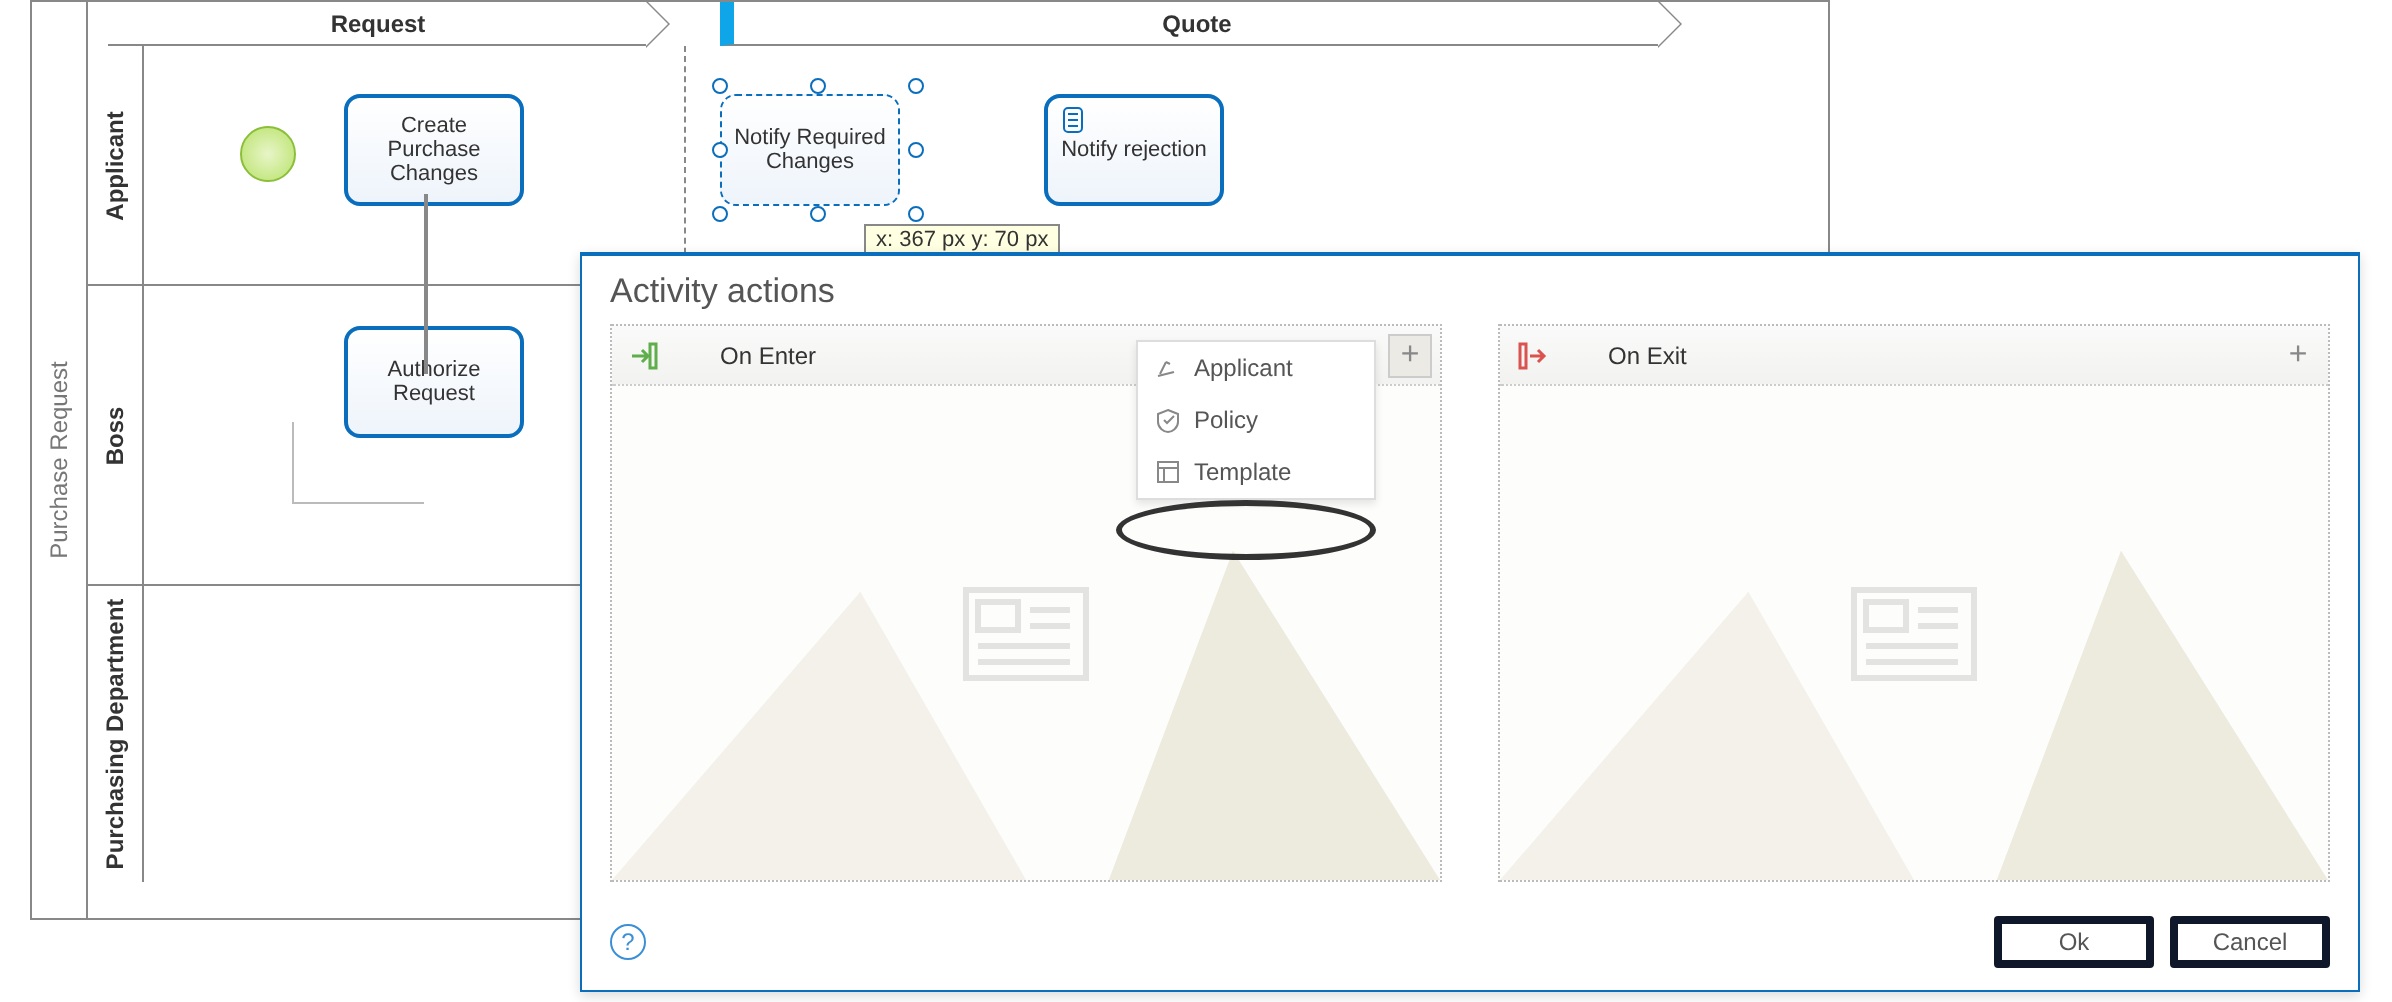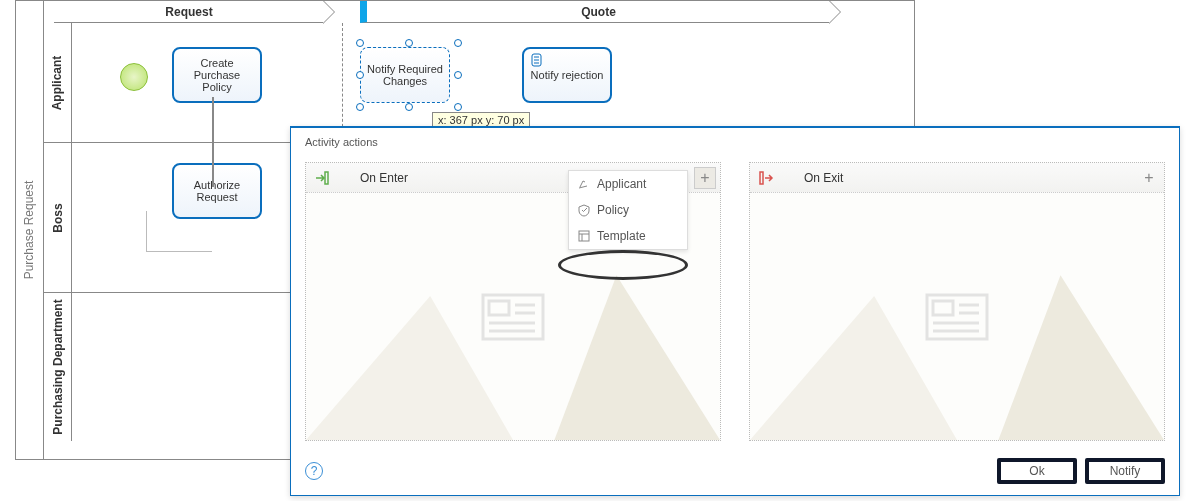--- a/index.html
+++ b/index.html
@@ -28,21 +28,21 @@
 .handle { position: absolute; width: 8px; height: 8px; background: #fff; border: 1px solid #0a6ebd; border-radius: 50%; }
 
 .start-event { position: absolute; width: 28px; height: 28px; border-radius: 50%; background: radial-gradient(#e8f5c8,#b8e26a); border: 1px solid #8bbf3a; }
 
 .tooltip-coord { position: absolute; background: #ffffe1; border: 1px solid #888; padding: 1px 5px; font-size: 11px; }
 
 .phase-divider { position: absolute; top: 22px; bottom: 0; border-left: 1px dashed #888; }
 
 
 .dialog { position: absolute; left: 290px; top: 126px; width: 890px; height: 370px; background: #fff; border: 1px solid #0a6ebd; border-top: 2px solid #0a6ebd; box-shadow: 0 2px 6px rgba(0,0,0,0.15); }
-.dialog-title { padding: 8px 14px; font-size: 11px; color: #555; }
+.dialog-title { padding: 8px 14px; font-size: 17px; color: #555; }
 .dialog-body { position: absolute; top: 34px; left: 14px; right: 14px; bottom: 54px; display: flex; gap: 28px; }
 .panel { flex: 1; border: 1px dotted #bbb; display: flex; flex-direction: column; background: #fdfdfb; position: relative; }
 .panel-header { height: 30px; border-bottom: 1px dotted #ccc; display: flex; align-items: center; padding: 0 8px; background: linear-gradient(#fafafa,#f2f2f0); position: relative; gap: 24px; }
 .panel-header .icon { width: 16px; height: 16px; margin-right: 6px; display: inline-flex; align-items:center; justify-content:center; }
 .panel-header .plus { position: absolute; right: 4px; top: 4px; width: 22px; height: 22px; display:flex;align-items:center;justify-content:center; border: none; background: transparent; font-size: 16px; color: #888; cursor: pointer; }
 .panel-header .plus.active { background: #eceae4; border: 1px solid #ccc; }
 .panel-body { flex: 1; display: flex; align-items: center; justify-content: center; position:relative; }
 .panel-bg-deco { position:absolute; width:100%; height:100%; }
 .panel-placeholder { opacity: .25; }
 
@@ -76,21 +76,21 @@
   </div>
 
   <div class="lanes">
     <div class="lane" style="height:120px; margin-top:22px;">
       <div class="lane-label">
           <span>Applicant</span>
         </div>
       <div class="lane-content">
         <div class="start-event" style="left:48px; top:40px;"></div>
         <div class="task" style="left:100px; top:24px;">
-            <span>Create Purchase Policy</span>
+            <span>Create Purchase Changes</span>
           </div>
 
         <div class="task selected" style="left:288px; top:24px;">
           <span>Notify Required Changes</span>
         </div>
         <div class="selection-handles" style="left:288px; top:20px; width:98px; height:64px;">
           <div class="handle" style="left:-4px; top:-4px;"></div>
           <div class="handle" style="left:45px; top:-4px;"></div>
           <div class="handle" style="right:-4px; top:-4px;"></div>
           <div class="handle" style="left:-4px; top:28px;"></div>
@@ -199,21 +199,21 @@
           <line x1="8" y1="38" x2="54" y2="38" stroke="#999" stroke-width="3"></line>
         </svg>
       </div>
     </div>
   </div>
 
   <div class="dialog-footer">
     <div class="help-icon">?</div>
     <div class="footer-buttons">
       <button class="btn">Ok</button>
-      <button class="btn">Notify</button>
+      <button class="btn">Cancel</button>
     </div>
   </div>
 </div>
 
 <div class="menu">
   <div class="menu-item">
     <span class="mi-icon">
         <svg width="14" height="14">
           <path d="M3 10 L6 4 M6 4 l2 1 M2 11 l8 -2" fill="none" stroke="#888" stroke-width="1"></path>
         </svg>

